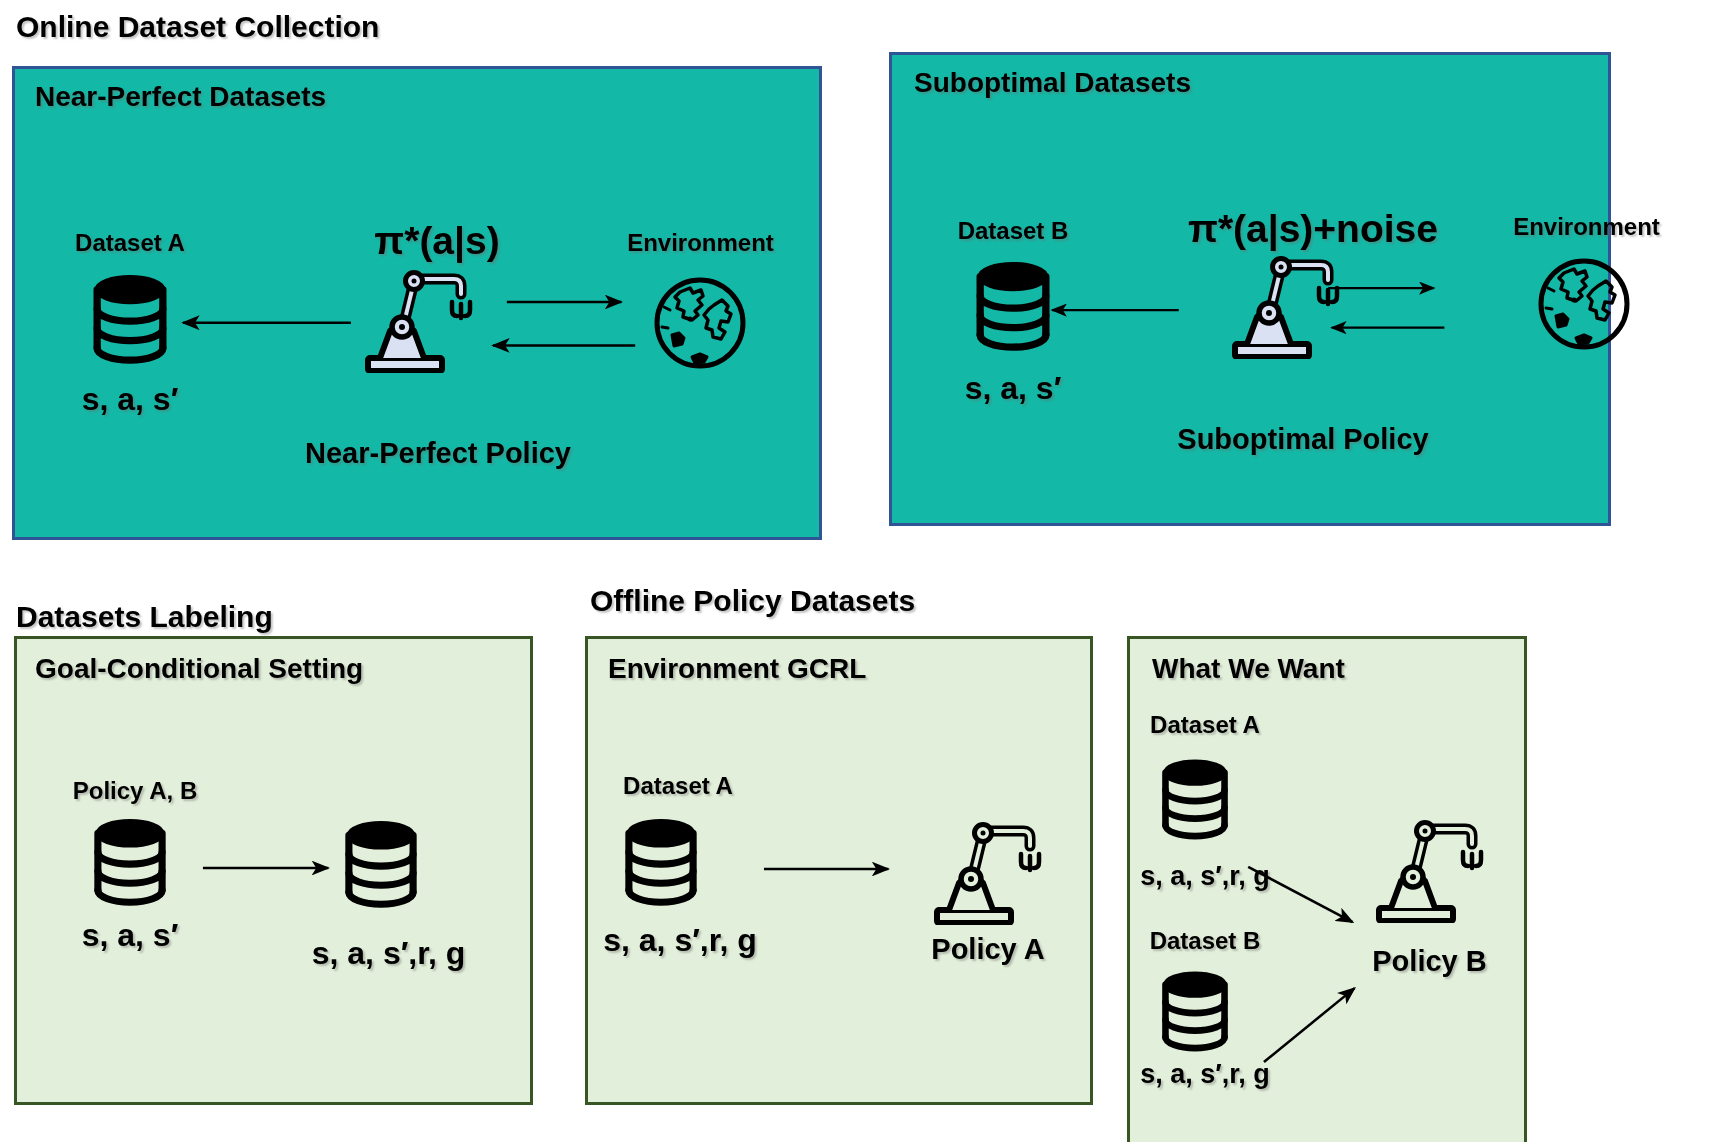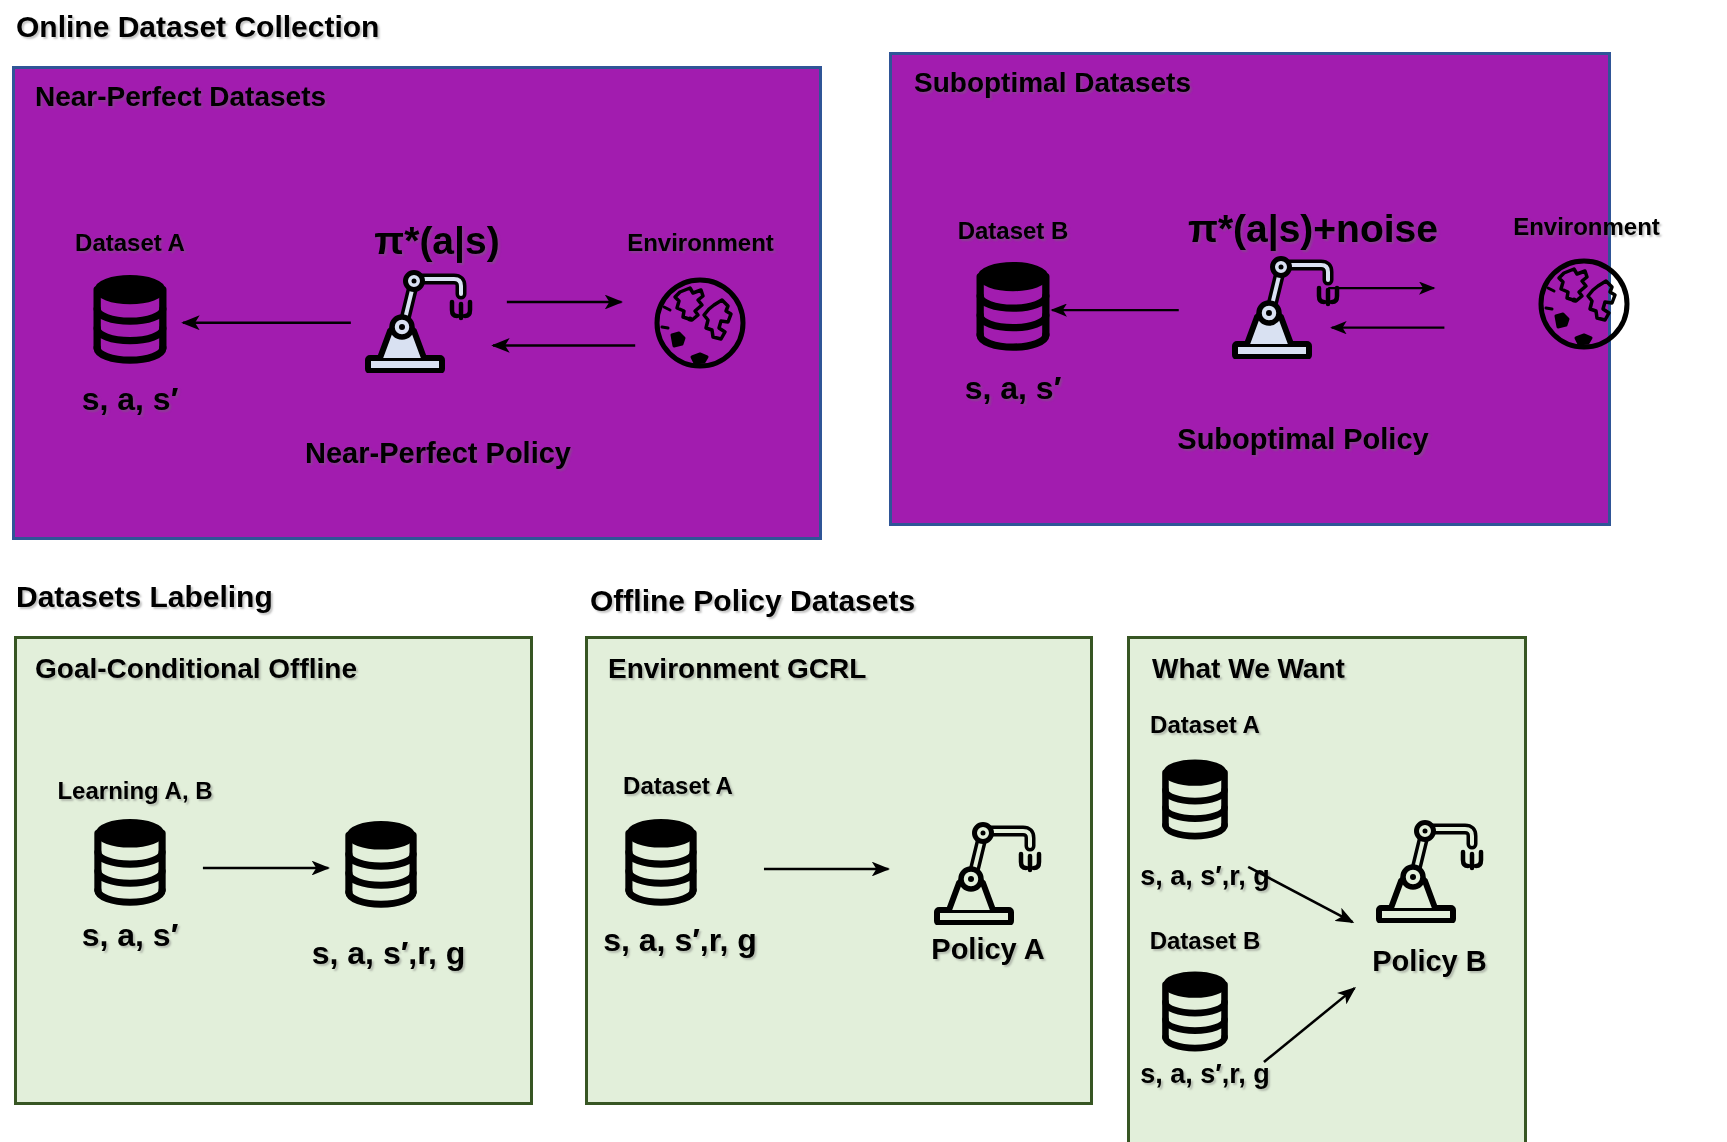--- a/index.html
+++ b/index.html
@@ -6,21 +6,21 @@
   .canvas{
     position:relative;width:1727px;height:1142px;background:#fff;overflow:hidden;
     font-family:"Liberation Sans","DejaVu Sans",sans-serif;font-weight:bold;color:#000;
   }
   .lbl{
     position:absolute;line-height:1.15;white-space:nowrap;text-align:center;
     text-shadow:2px 2px 2px rgba(110,110,110,.40);
   }
   .heading{font-size:30px;text-align:center;}
   .panel{position:absolute;border:3px solid;box-sizing:border-box;}
-  .panel-blue{background:#a21caf;border-color:#2F5597;--pf:#D9E1F2;}
+  .panel-blue{background:#14b8a6;border-color:#2F5597;--pf:#D9E1F2;}
   .panel-green{background:#E2EFDA;border-color:#375623;--pf:#E2EFDA;}
   .panel-title{font-size:28px;text-align:left;}
   .name-lbl{font-size:24px;}
   .tuple{font-size:32px;}
   .tuple-sm{font-size:27px;}
   .formula{font-size:39px;}
   .caption{font-size:29px;}
   .arrows{position:absolute;left:0;top:0;width:100%;height:100%;pointer-events:none;}
   .icon{position:absolute;}
 </style>
@@ -55,21 +55,21 @@
       <path d="M40,82 l8,-3 7,3 -3,5 -9,1 z" fill="#000" stroke-width="3"></path>
       <circle cx="38" cy="44" r="2.5" fill="#000" stroke="none"></circle>
       <path d="M12,32 l6,3 M10,52 l6,1" stroke-width="3"></path>
     </g>
   </defs>
 </svg>
 
 <div class="canvas">
 
   <div class="lbl heading" style="left:16px;top:10px;">Online Dataset Collection</div>
-  <div class="lbl heading" style="left:16px;top:580px;">Datasets Labeling</div>
+  <div class="lbl heading" style="left:16px;top:600px;">Datasets Labeling</div>
   <div class="lbl heading" style="left:590px;top:584px;">Offline Policy Datasets</div>
 
   <div class="panel panel-blue" style="left:12px;top:66px;width:810px;height:474px;">
     <div class="lbl panel-title" style="left:20px;top:12px;">Near-Perfect Datasets</div>
 
     <div class="lbl name-lbl" style="left:35px;top:160px;width:160px;">Dataset A</div>
     <svg class="icon" style="left:76px;top:206px;" width="78" height="90" viewBox="0 0 64 74">
         <use href="#sym-db"></use>
       </svg>
     <div class="lbl tuple" style="left:35px;top:312px;width:160px;">s, a, s′</div>
@@ -123,23 +123,23 @@
           <path d="M0,0 L10,4 L0,8 L2.5,4 Z" fill="#000"></path>
         </marker>
       </defs>
       <line x1="326" y1="261" x2="182" y2="261" stroke="#000" stroke-width="2.6" marker-end="url(#ah-so)"></line>
       <line x1="496" y1="236" x2="616" y2="236" stroke="#000" stroke-width="2.6" marker-end="url(#ah-so)"></line>
       <line x1="628" y1="281" x2="500" y2="281" stroke="#000" stroke-width="2.6" marker-end="url(#ah-so)"></line>
     </svg>
   </div>
 
   <div class="panel panel-green" style="left:14px;top:636px;width:519px;height:469px;">
-    <div class="lbl panel-title" style="left:18px;top:14px;">Goal-Conditional Offline</div>
-
-    <div class="lbl name-lbl" style="left:23px;top:138px;width:190px;">Learning A, B</div>
+    <div class="lbl panel-title" style="left:18px;top:14px;">Goal-Conditional Setting</div>
+
+    <div class="lbl name-lbl" style="left:23px;top:138px;width:190px;">Policy A, B</div>
     <svg class="icon" style="left:74px;top:180px;" width="78" height="88" viewBox="0 0 64 74">
         <use href="#sym-db"></use>
       </svg>
     <div class="lbl tuple" style="left:33px;top:278px;width:160px;">s, a, s′</div>
 
     <svg class="icon" style="left:325px;top:182px;" width="78" height="88" viewBox="0 0 64 74">
         <use href="#sym-db"></use>
       </svg>
     <div class="lbl tuple" style="left:274px;top:296px;width:195px;">s, a, s′,r, g</div>
 

